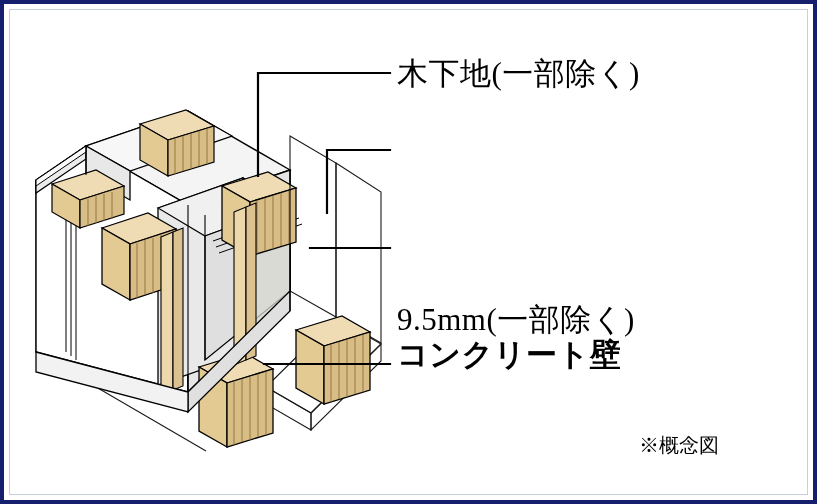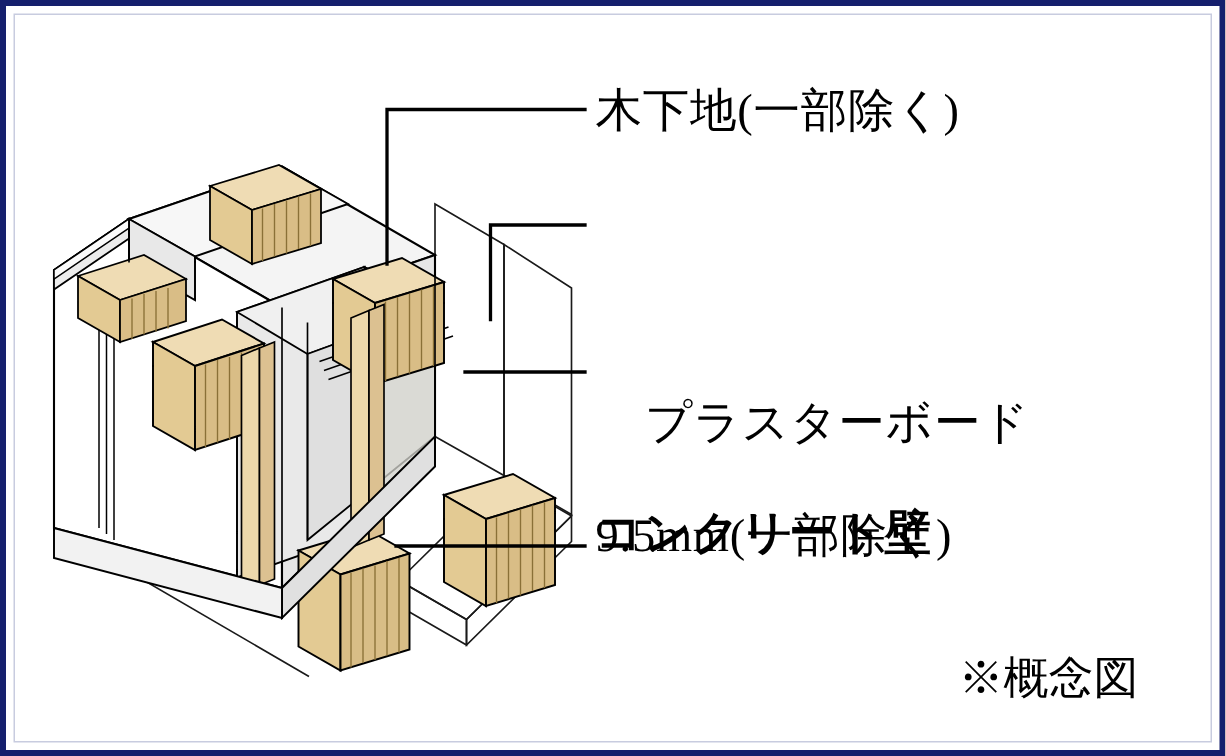--- a/index.html
+++ b/index.html
@@ -4,21 +4,21 @@
 <style>
   html, body {
     margin: 0;
     padding: 0;
     background: #ffffff;
   }
   #root {
     position: relative;
     width: 817px;
     height: 504px;
-    background: #c2410c;
+    background: #d946ef;
     font-family: "Liberation Serif", "DejaVu Serif", serif;
     overflow: hidden;
   }
   
   .frame-outer {
     position: absolute;
     left: 0; top: 0;
     width: 817px; height: 504px;
     box-sizing: border-box;
     border: 4px solid #151f6d;
@@ -52,21 +52,21 @@
   }
   .callout .l2 { display: block; }
   #label-wood      { left: 397px; top: 55px; }
   #label-cloth     { left: 397px; top: 131px; }
   #label-board     { left: 397px; top: 225px; }
   #label-concrete  { left: 397px; top: 336px; font-weight: bold; }
   #note {
     position: absolute;
     left: 639px; top: 432px;
     font-family: Liberation Mono, monospace;
-    font-size: 30px;
+    font-size: 20px;
     color: #000000;
     white-space: pre;
   }
 </style>
 </head>
 <body>
 
 <div id="root">
 
   <div class="frame-outer"></div>
@@ -240,21 +240,20 @@
         <path d="M264,364 L390,364"></path>
       </g>
 
     </g>
   </svg>
 
   <div class="callout" id="label-wood">木下地(一部除く)</div>
 
 
   <div class="callout" id="label-board">
-    <span>プラスターボード</span>
     <span class="l2">9.5mm(一部除く)</span>
   </div>
 
   <div class="callout" id="label-concrete">コンクリート壁</div>
 
   <div id="note">※概念図</div>
 
 </div>
 
 </body></html>

